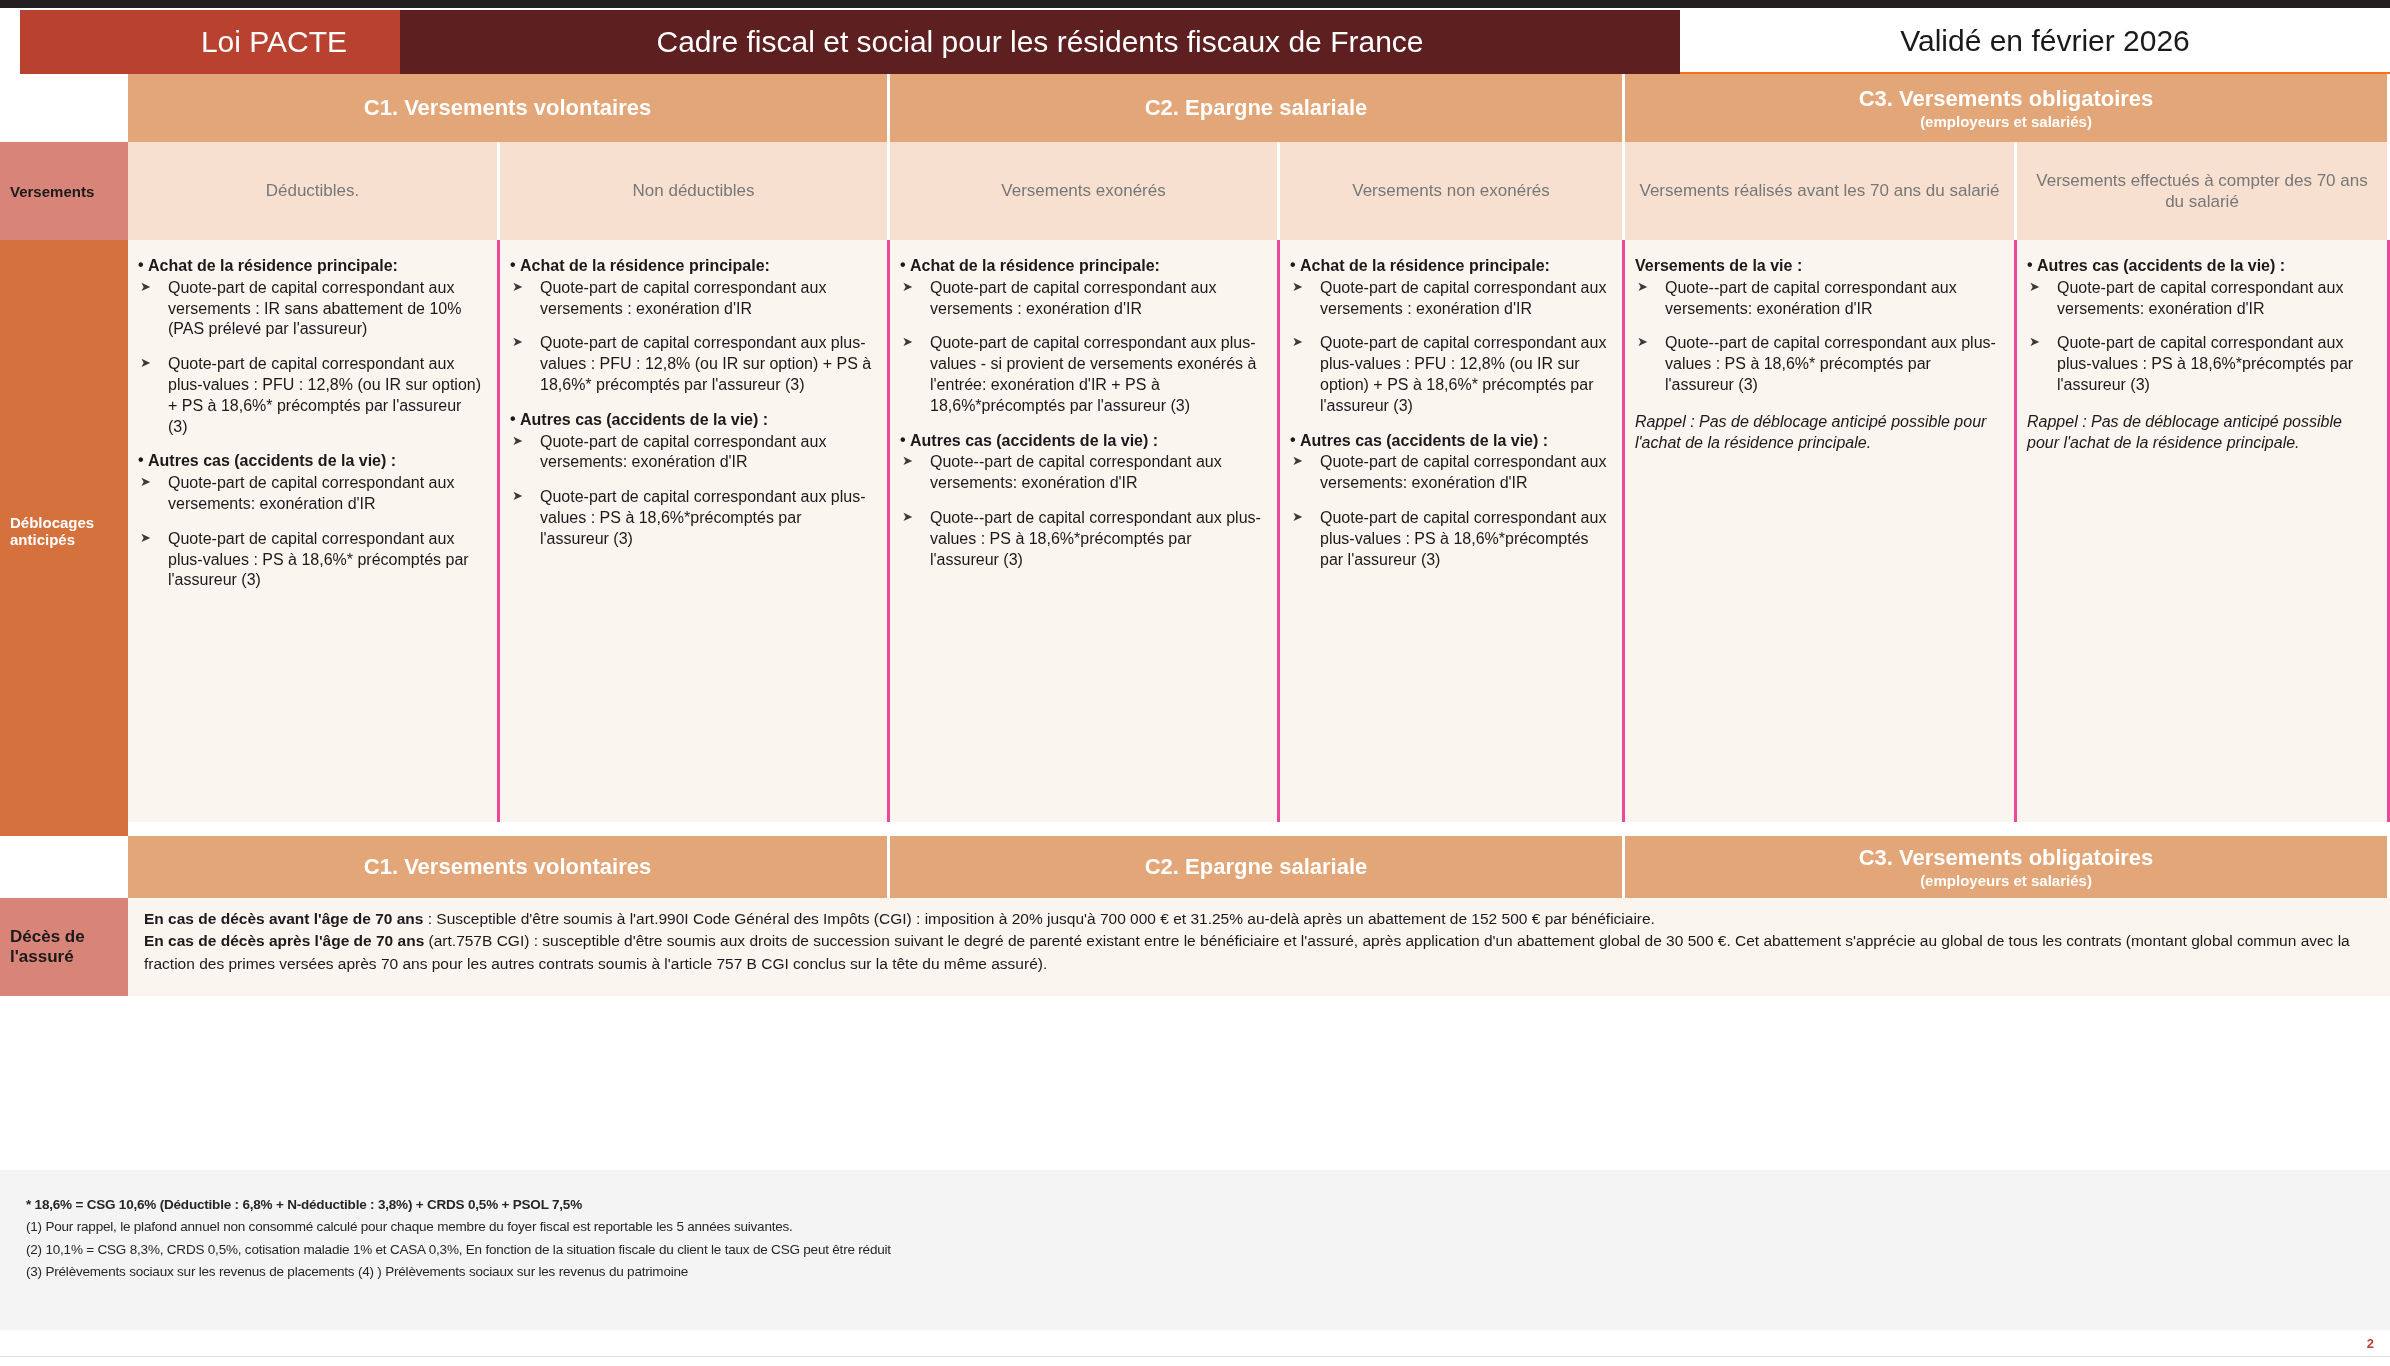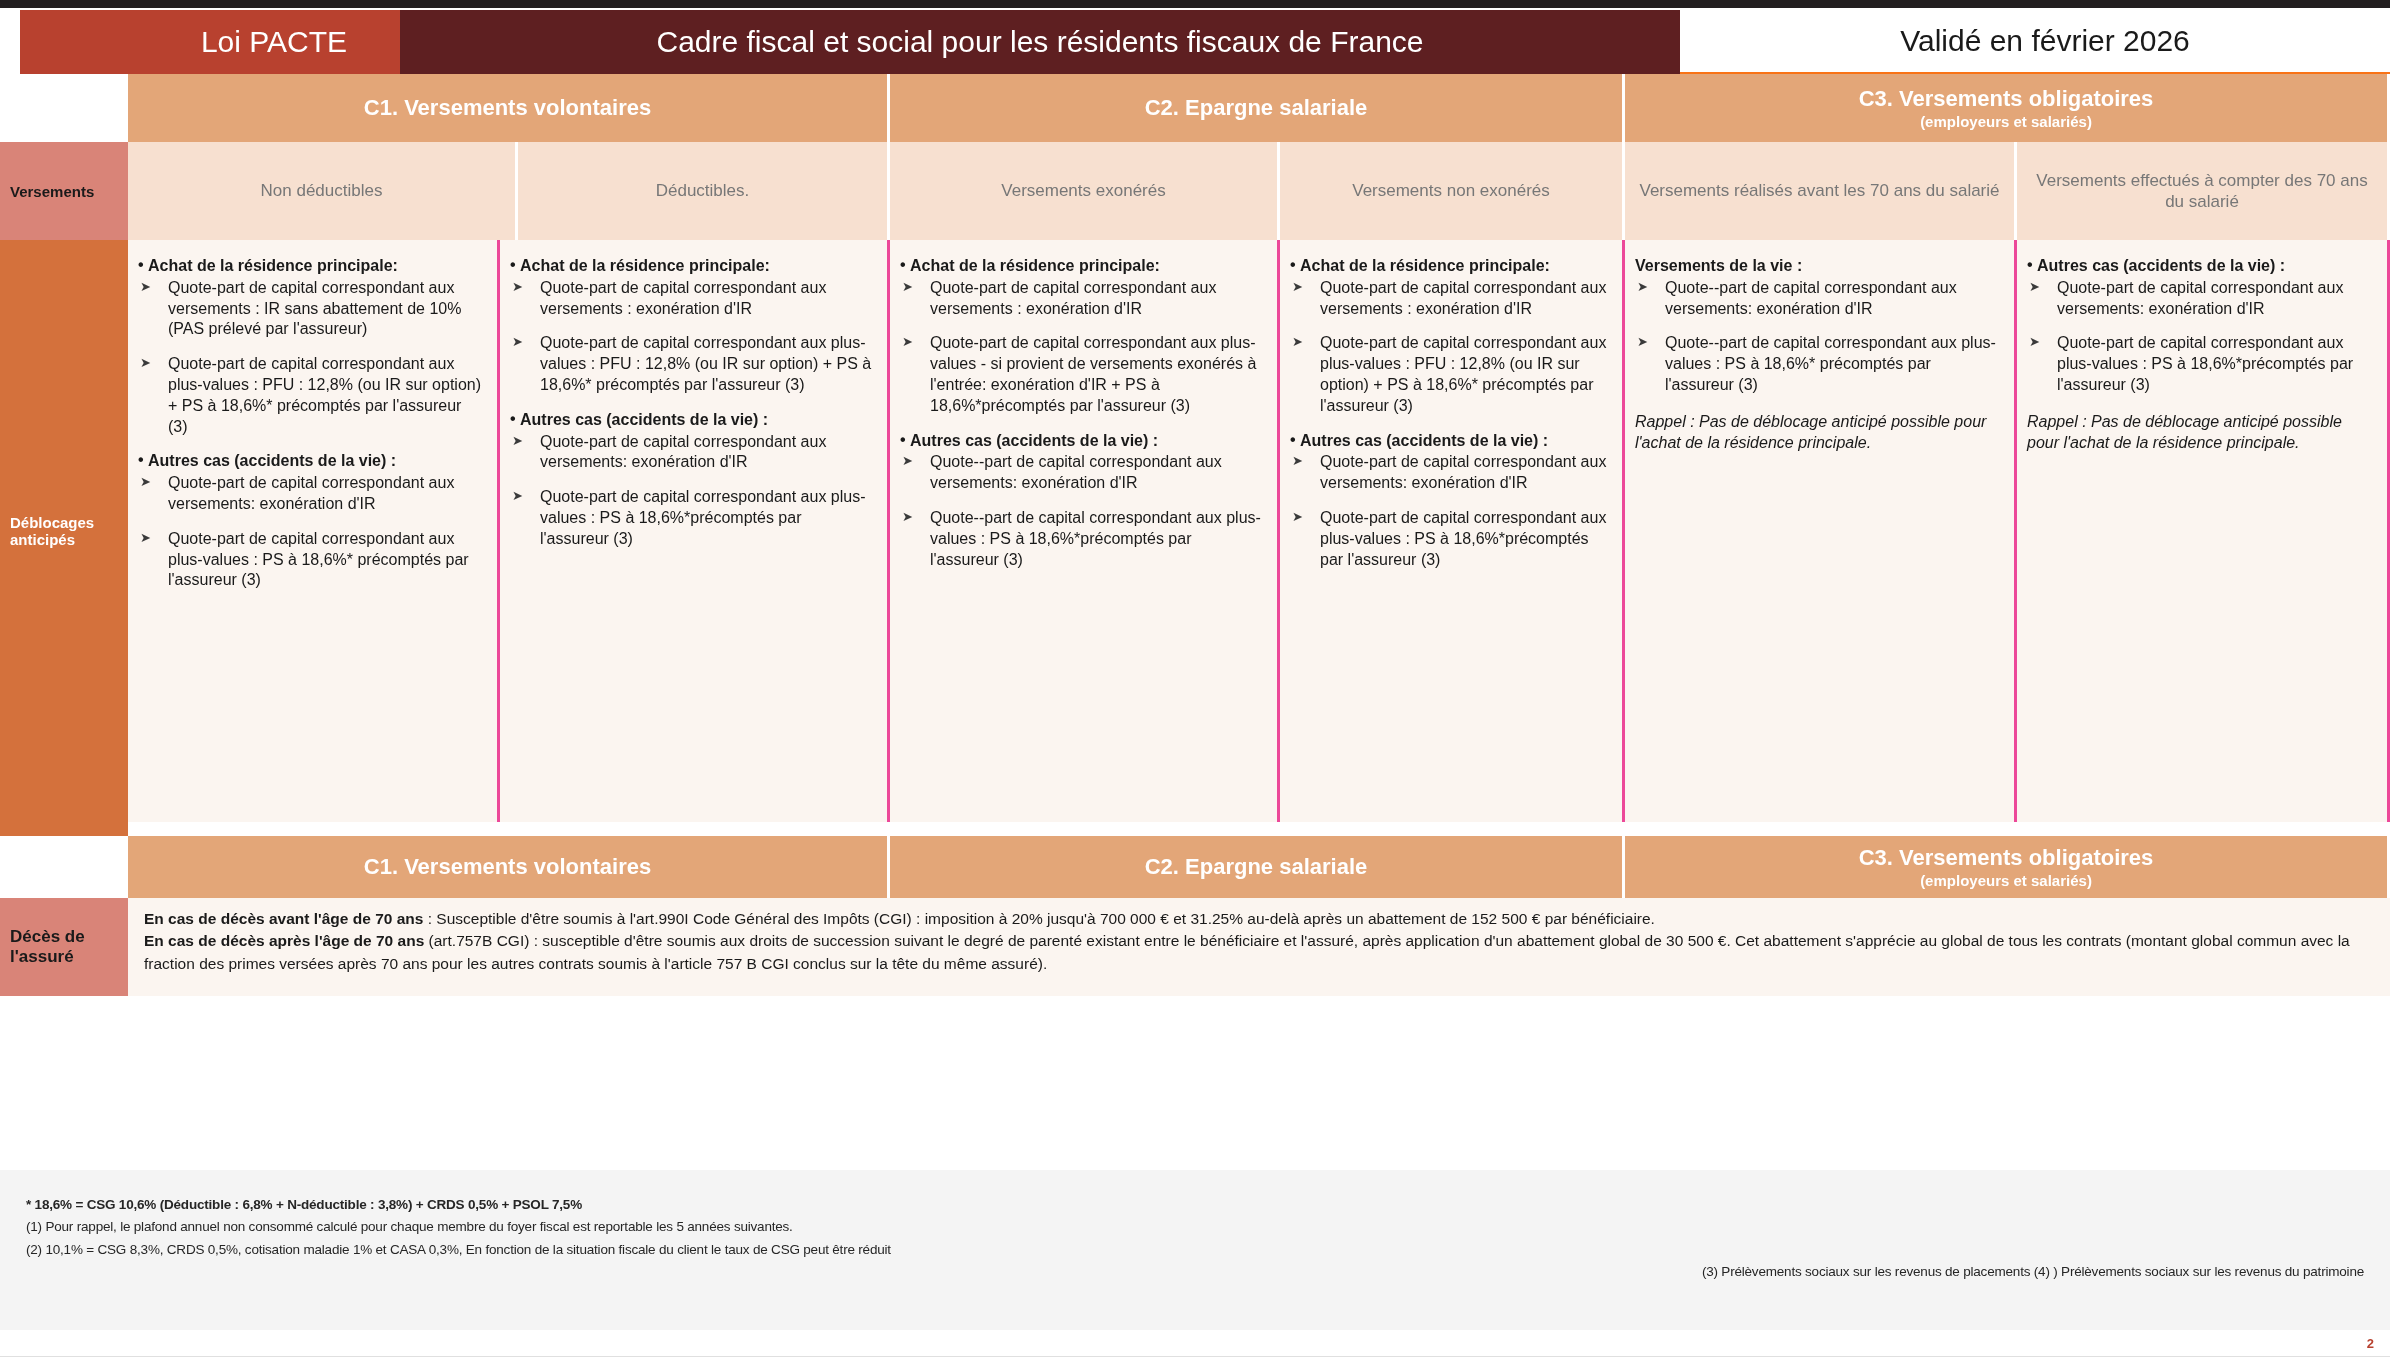--- a/index.html
+++ b/index.html
@@ -253,21 +253,21 @@
     padding: 24px 26px 0 26px;
     box-sizing: border-box;
   }
   .footnotes div {
     font-size: 13.5px;
     color: #262626;
     line-height: 1.65;
     letter-spacing: -0.2px;
   }
   .footnotes .fn0 { font-weight: bold; }
-  .footnotes .fn3 { padding-left: 0; text-align: right; }
+  .footnotes .fn3 { padding-left: 0; }
   .pagenum {
     position: absolute;
     right: 16px;
     top: 1336px;
     font-size: 13px;
     color: #b8412f;
     font-weight: bold;
   }
   .bottombar {
     position: absolute;
@@ -306,22 +306,22 @@
       <div class="grp g3">
         <span>C3. Versements obligatoires</span>
         <span class="sub">(employeurs et salariés)</span>
       </div>
     </div>
 
     <div class="row">
       <div class="leftcol versements">
         <span>Versements</span>
       </div>
+      <div class="sub-hdr w1">Déductibles.</div>
       <div class="sub-hdr w2">Non déductibles</div>
-      <div class="sub-hdr w1">Déductibles.</div>
       <div class="sub-hdr w3">Versements exonérés</div>
       <div class="sub-hdr w4">Versements non exonérés</div>
       <div class="sub-hdr w5">Versements réalisés avant les 70 ans du salarié</div>
       <div class="sub-hdr w6">Versements effectués à compter des 70 ans du salarié</div>
     </div>
 
     <div class="row body-row">
       <div class="leftcol deblocages">
         <span>Déblocages anticipés</span>
       </div>

